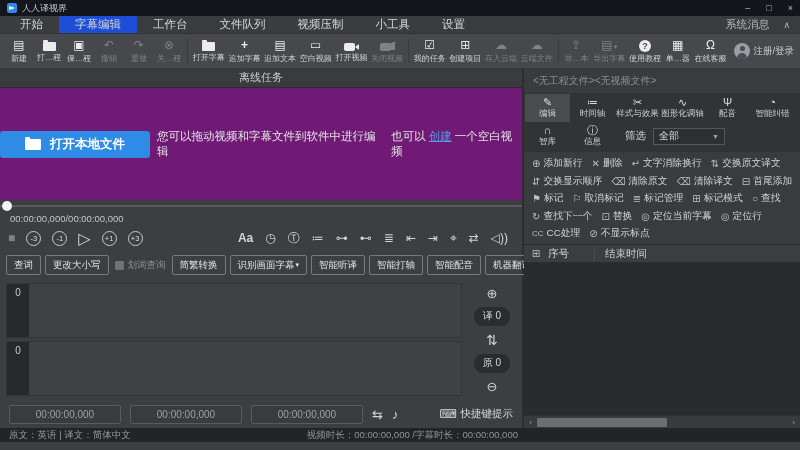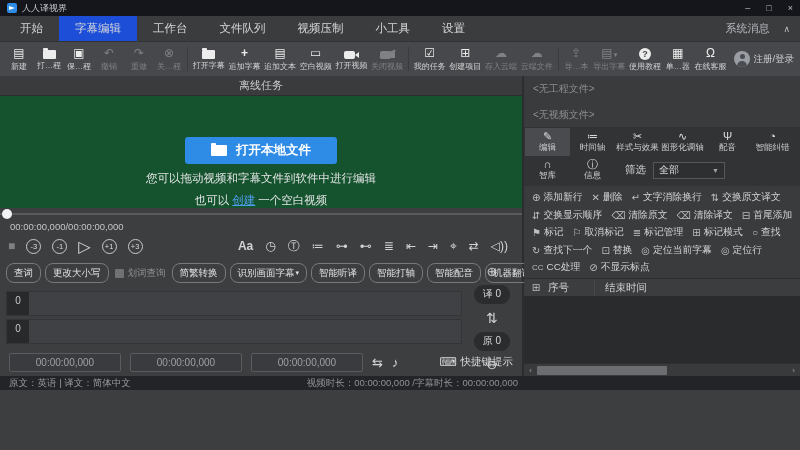--- a/index.html
+++ b/index.html
@@ -6,21 +6,21 @@
 html,body{width:800px;height:450px;overflow:hidden}
 body{font-family:"Liberation Sans","DejaVu Sans",sans-serif;background:#3d3e40;color:#ddd;font-size:11px}
 
 .titlebar{height:16px;background:#14161c;display:flex;align-items:center;padding:0 7px;gap:5px}
 .logo{width:10px;height:10px;background:#2e8be6;border-radius:2px;position:relative}
 .logo::after{content:"";position:absolute;left:2px;top:2.5px;border-left:6px solid #fff;border-top:2.5px solid transparent;border-bottom:2.5px solid transparent}
 .apptitle{font-size:9px;color:#c6cad1}
 .wctrls{margin-left:auto;display:flex;gap:16px;color:#b9bcc2;font-size:9px;line-height:9px}
 .wctrls span{cursor:default}
 
-.menubar{height:26px;background:#3b3c3e;display:flex;align-items:stretch;padding-left:4px;border-bottom:1px solid #323335}
+.menubar{height:18px;background:#3b3c3e;display:flex;align-items:stretch;padding-left:4px;border-bottom:1px solid #323335}
 .mi{padding:0 16px;display:flex;align-items:center;color:#d5d6d8;font-size:11.5px;white-space:nowrap}
 .mi.active{background:#1d4ed8}
 .menu-right{margin-left:auto;display:flex;align-items:center;gap:14px;color:#b9bcc0;padding-right:10px;font-size:11px}
 
 .toolbar{height:34px;background:#47484b;display:flex;align-items:center;padding:0 4px}
 .tbi{display:flex;flex-direction:column;align-items:center;justify-content:center;padding:0 3.5px;gap:1px;min-width:30px}
 .tbi .g{font-size:12px;line-height:13px;height:13px;color:#ececec}
 .tbi .l{font-size:8px;color:#d2d3d5;white-space:nowrap}
 .tbi.disabled .g,.tbi.disabled .l{color:#7f8184}
 .tbi.disabled .folder-ic,.tbi.disabled .folder-ic::before,.tbi.disabled .cam-ic,.tbi.disabled .cam-ic::after{background:#7f8184;border-color:#7f8184}
@@ -31,26 +31,26 @@
 .cam-ic::after{content:"";position:absolute;right:-4px;top:1px;width:0;height:0;border-right:4px solid #ececec;border-top:3px solid transparent;border-bottom:3px solid transparent}
 .slash{position:relative;height:13px;display:flex;align-items:center}
 .slash::before{content:"";position:absolute;left:-1px;top:6px;width:17px;height:1.5px;background:#7f8184;transform:rotate(-25deg);z-index:2}
 .circ{width:12px;height:12px;border-radius:50%;background:#ececec;color:#47484b;font-size:9px;font-weight:bold;display:inline-flex;align-items:center;justify-content:center;margin-top:1px}
 .caret{font-size:7px;color:inherit;margin-left:1px}
 .avatar{width:16px;height:16px;border-radius:50%;background:#9a9da3;position:relative;overflow:hidden;margin:0 3px 0 6px;flex:none}
 .avatar::before{content:"";position:absolute;top:3px;left:5.5px;width:5px;height:5px;border-radius:50%;background:#4a4c52}
 .avatar::after{content:"";position:absolute;top:9.5px;left:3px;width:10px;height:7px;border-radius:5px 5px 0 0;background:#4a4c52}
 .login{font-size:9.5px;color:#cfd1d4;white-space:nowrap;padding-right:2px}
 
-.main{display:flex;height:300px}
+.main{display:flex;height:360px}
 .left{width:524px;flex:none;display:flex;flex-direction:column;background:#3d3e40;border-right:2px solid #2c2d2f}
 .right{flex:1;display:flex;flex-direction:column;background:#3a3b3d;min-width:0}
 
 .video-hd{height:20px;background:#3a3b3d;border-bottom:1px solid #2c2d2f;display:flex;align-items:center;justify-content:center;color:#c9cacc;font-size:11px}
-.video-body{height:112px;background:#14532d;display:flex;flex-direction:column;align-items:center;justify-content:flex-end;gap:7px}
+.video-body{height:112px;background:#701a75;display:flex;flex-direction:row;align-items:center;justify-content:flex-start;gap:7px}
 .open-btn{width:152px;height:27px;background:#2e8be6;border-radius:3px;color:#fff;display:flex;align-items:center;justify-content:center;gap:9px;font-size:12.5px;font-weight:bold;cursor:pointer}
 .open-btn .folder-ic,.open-btn .folder-ic::before{background:#fff}
 .hint1{color:#e3e4e6;font-size:11.5px}
 .hint2{color:#e3e4e6;font-size:11.5px}
 .hint-link{color:#4f9ceb;text-decoration:underline;margin:0 3px;cursor:pointer}
 
 .timeline{height:12px;position:relative}
 .tl-track{position:absolute;left:0;right:0;top:5px;height:2px;background:#5a5b5e}
 .tl-knob{position:absolute;left:2px;top:1px;width:10px;height:10px;border-radius:50%;background:#f2f3f4}
 .time-label{height:13px;padding-left:10px;color:#c3c5c7;font-size:9.5px;line-height:13px}
@@ -58,42 +58,42 @@
 .controls{height:26px;display:flex;align-items:center;padding:0 10px 0 8px;justify-content:space-between}
 .cgroup{display:flex;align-items:center;gap:11px}
 .tgroup{display:flex;align-items:center;gap:12px;padding-right:4px}
 .ctrl{color:#d2d3d5;font-size:13px;line-height:14px}
 .ctrl.dim{color:#7e8083;font-size:12px}
 .skp{width:15px;height:15px;border:1px solid #c9cacc;border-radius:50%;font-size:7.5px;display:flex;align-items:center;justify-content:center;color:#dcdde0}
 .play{font-size:16px;color:#d8d9db}
 .tg{font-size:12px;color:#d2d3d5;white-space:nowrap}
 
 .pills{height:28px;display:flex;align-items:center;gap:4px;padding:0 6px}
-.pill{border:1px solid #77797c;border-radius:8px;padding:2.5px 7px;font-size:9.5px;color:#e2e3e5;white-space:nowrap;display:flex;align-items:center;cursor:pointer}
+.pill{border:1px solid #77797c;border-radius:2px;padding:2.5px 7px;font-size:9.5px;color:#e2e3e5;white-space:nowrap;display:flex;align-items:center;cursor:pointer}
 .cbx-wrap{display:flex;align-items:center;gap:4px;color:#8f9194;font-size:9.5px;padding:0 2px;white-space:nowrap}
 .cbx{width:9px;height:9px;background:#6f7174;border-radius:1px;flex:none}
 
 .editor{flex:1;display:flex;padding:4px 4px 4px 6px;gap:4px;min-height:0}
 .ed-rows{flex:1;display:flex;flex-direction:column;gap:3px;min-width:0}
 .ed-row{flex:1;display:flex;background:#404144;border:1px solid #343538}
 .ed-gutter{width:22px;background:#28292b;color:#c8c9cb;font-size:10px;padding-top:3px;text-align:center;flex:none}
 .ed-text{flex:1}
 .ed-side{width:52px;flex:none;display:flex;flex-direction:column;align-items:center;justify-content:center;gap:7px}
 .badge{background:#2b2c2e;border-radius:9px;padding:2.5px 9px;font-size:10px;color:#d6d7d9;white-space:nowrap}
 .zg{font-size:13px;color:#d0d1d3;line-height:13px}
 .sg{font-size:14px;color:#d0d1d3;line-height:14px}
 
 .bottom-row{height:28px;display:flex;align-items:center;gap:9px;padding:0 9px}
 .tbox{width:112px;height:19px;background:#3a3b3e;border:1px solid #595b5e;border-radius:2px;color:#9ea0a3;font-size:10px;text-align:center;font-family:"Liberation Sans",sans-serif}
 .bic{font-size:13px;color:#d5d6d8}
 .shortcut{margin-left:auto;color:#dadbdd;font-size:10.5px;display:flex;gap:4px;align-items:center;cursor:pointer}
 .kb{font-size:12px}
 
 .rp-top{padding:6px 9px 5px 9px;display:flex;align-items:center}
-.rp-files{display:flex;flex-direction:column;gap:12px;color:#8d8f92;font-size:10px}
+.rp-files{display:flex;flex-direction:row;gap:0;color:#8d8f92;font-size:10px}
 .compress{margin-left:auto;border:1px solid #85878a;border-radius:11px;padding:4px 15px;font-size:10.5px;color:#dadbdd;white-space:nowrap;cursor:pointer}
 .tabs{background:#323335;display:flex;flex-wrap:wrap;padding:1px 1px 2px 1px;align-items:center}
 .tab{width:45px;height:28px;display:flex;flex-direction:column;align-items:center;justify-content:center;cursor:pointer}
 .tab .g{font-size:11px;line-height:12px;color:#dadbdd}
 .tab .l{font-size:8.5px;color:#cbccce;white-space:nowrap}
 .tab.active{background:#4a4b4f}
 .filter{display:flex;align-items:center;gap:7px;margin-left:10px}
 .filter-label{font-size:10.5px;color:#d5d6d8}
 .select{width:72px;height:17px;background:#2e2f31;border:1px solid #55575a;display:flex;align-items:center;justify-content:space-between;padding:0 5px;font-size:10px;color:#d5d6d8;cursor:pointer}
 .select .caret{font-size:7px;color:#9fa1a4}

